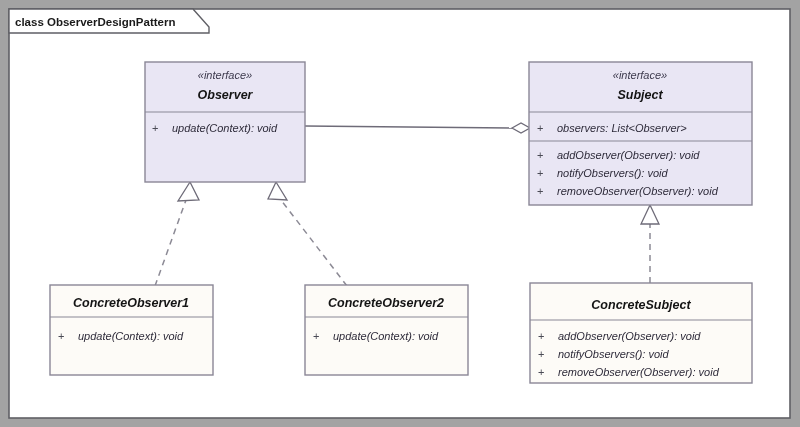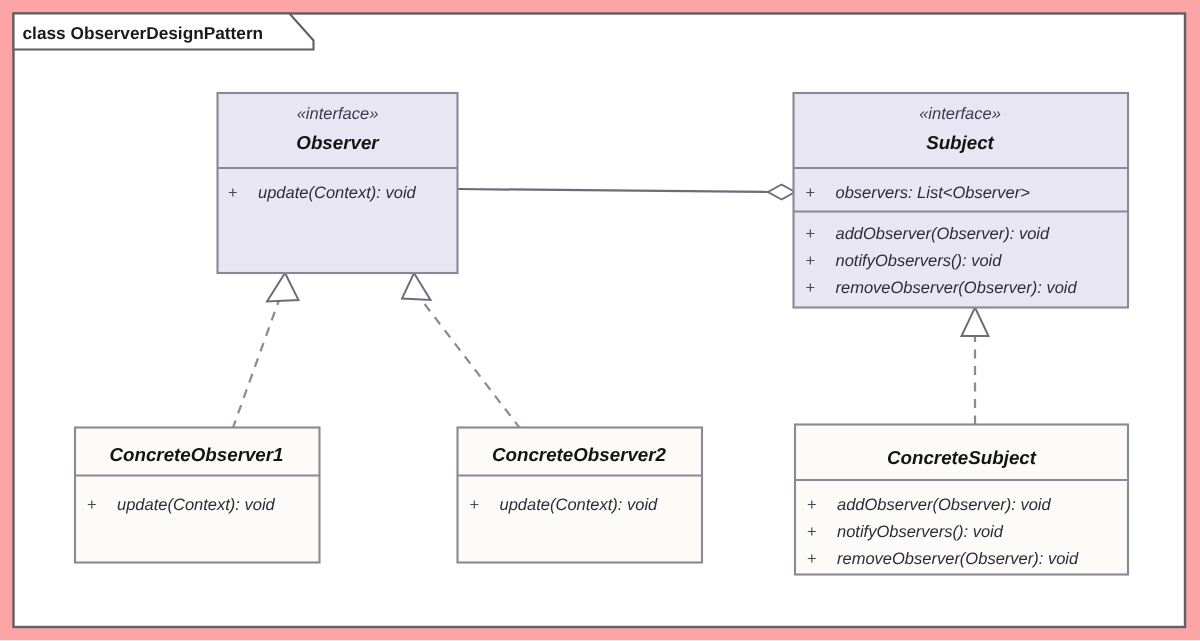--- a/index.html
+++ b/index.html
@@ -10,21 +10,21 @@
   body {
     width: 800px;
     height: 427px;
     font-family: "Liberation Sans", sans-serif;
     overflow: hidden;
   }
   #canvas {
     position: relative;
     width: 800px;
     height: 427px;
-    background: #fca5a5;
+    background: #a3a3a3;
   }
   svg.diagram {
     position: absolute;
     top: 0;
     left: 0;
     width: 800px;
     height: 427px;
   }
   .frame-label-text {
     font-family: "Liberation Sans", sans-serif;

